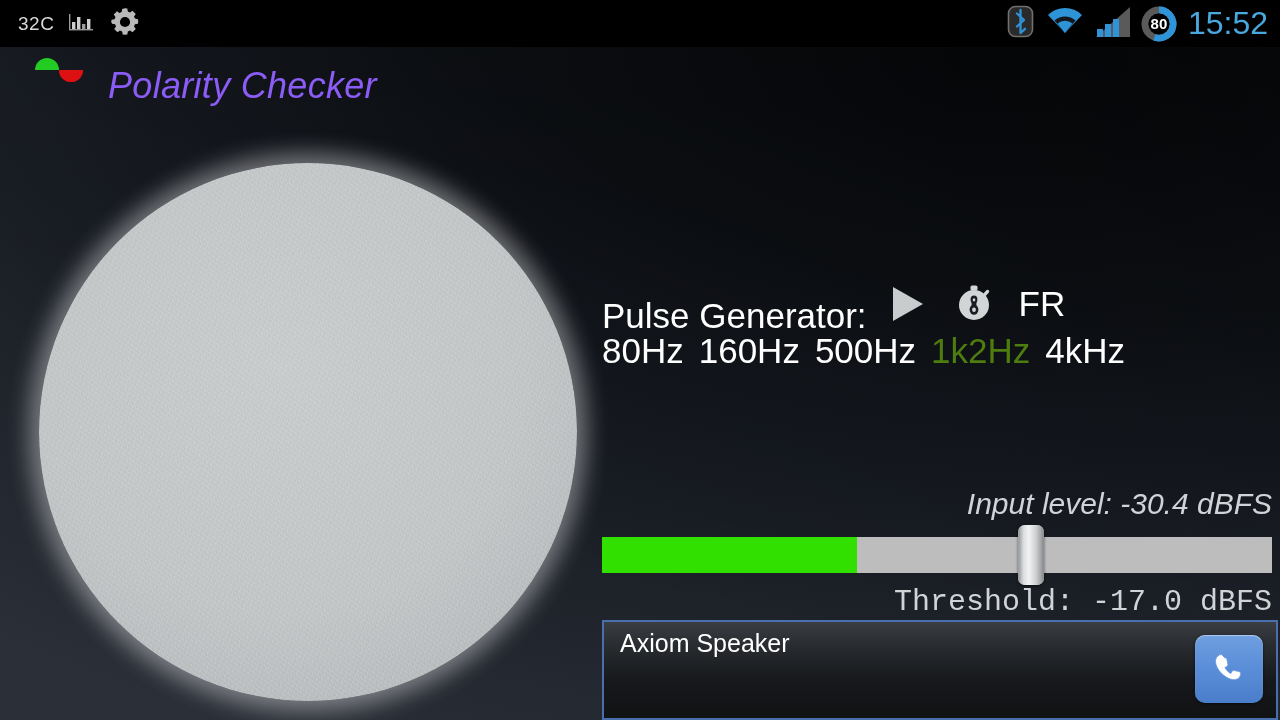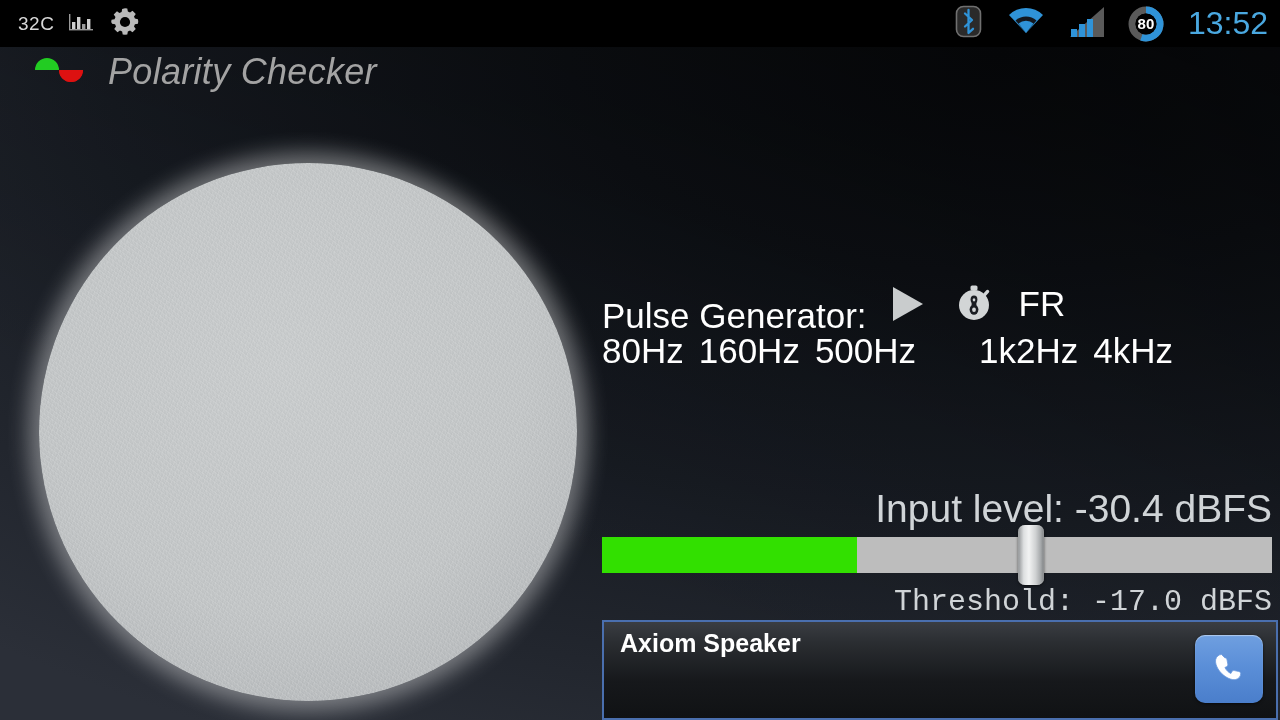--- a/index.html
+++ b/index.html
@@ -61,21 +61,21 @@
     font-size: 19px;
     letter-spacing: 0.5px;
     font-family: "Liberation Sans", sans-serif;
   }
   .sb-right {
     position: absolute;
     right: 12px; top: 0;
     height: 47px;
     display: flex;
     align-items: center;
-    gap: 24px;
+    gap: 11px;
   }
   .sb-clock {
     color: #4aa8e0;
     font-size: 32px;
     letter-spacing: 0px;
     font-family: "Liberation Sans", sans-serif;
   }
   .batt-circle {
     position: relative;
     width: 36px; height: 36px;
@@ -101,22 +101,22 @@
     width: 1280px; height: 65px;
     z-index: 20;
   }
   .app-logo {
     position: absolute;
     left: 33px; top: 5px;
     width: 52px; height: 34px;
   }
   .app-title {
     position: absolute;
-    left: 108px; top: 4px;
-    color: #a3a3a3;
+    left: 108px; top: 18px;
+    color: #8b5cf6;
     font-size: 36px;
     font-style: italic;
     font-family: "Liberation Sans", sans-serif;
     letter-spacing: 0.3px;
     white-space: nowrap;
   }
 
   
   .polarity-wrap {
     position: absolute;
@@ -212,31 +212,31 @@
     gap: 15px;
     white-space: nowrap;
   }
   .freq-item {
     color: #ffffff;
     font-size: 35px;
     font-family: "Liberation Sans", sans-serif;
     cursor: pointer;
   }
   .freq-item.active {
-    color: #ffffff;
-    margin-left: 48px;
+    color: #4d7c0f;
   }
 
   .input-level {
     position: absolute;
     right: 8px; top: 375px;
     color: #d0d4d7;
-    font-size: 39px;
-    font-family: "Liberation Sans", sans-serif;
-    white-space: nowrap;
+    font-size: 30px;
+    font-family: "Liberation Sans", sans-serif;
+    white-space: nowrap;
+    font-style: italic;
   }
   .threshold-level {
     position: absolute;
     right: 8px; top: 473px;
     color: #d0d4d7;
     font-size: 30px;
     font-family: Liberation Mono, monospace;
     white-space: nowrap;
   }
 
@@ -283,21 +283,21 @@
     background: linear-gradient(to bottom, #3a3d42 0%, #2a2d31 22%, #16181b 62%, #101214 100%);
     z-index: 25;
     overflow: hidden;
     cursor: pointer;
   }
   .ad-headline {
     position: absolute;
     left: 16px; top: 7px;
     color: #ffffff;
     font-size: 25px;
-    font-weight: bold;
+    font-weight: normal;
     font-family: "Liberation Sans", sans-serif;
     white-space: nowrap;
   }
   .ad-body {
     position: absolute;
     left: 16px; top: 40px;
     width: 540px;
     color: #f0f0f0;
     font-size: 21px;
     line-height: 29px;
@@ -376,21 +376,21 @@
 
       <span class="batt-circle">
         <svg width="36" height="36" viewBox="0 0 36 36">
           <circle cx="18" cy="18" r="14" fill="none" stroke="#5a5a5a" stroke-width="7"></circle>
           <circle cx="18" cy="18" r="14" fill="none" stroke="#2f93d8" stroke-width="7" stroke-dasharray="70.4 87.9" stroke-dashoffset="22" transform="rotate(-90 18 18)"></circle>
           <circle cx="18" cy="18" r="10.5" fill="#000"></circle>
         </svg>
         <span class="batt-num">80</span>
       </span>
 
-      <span class="sb-clock">13:52</span>
+      <span class="sb-clock">15:52</span>
     </div>
   </div>
 
   <div class="titlebar">
     <span class="app-logo">
       <svg width="52" height="34" viewBox="0 0 52 34">
         <path d="M2 18 A12 12 0 0 1 26 18 Z" fill="#22cc22"></path>
         <path d="M26 18 A12 12 0 0 0 50 18 Z" fill="#dd1111" transform="translate(0,0)"></path>
         <path d="M26 18 A12 12 0 0 1 50 18 Z" fill="#dd1111" transform="rotate(180 38 18)"></path>
       </svg>

